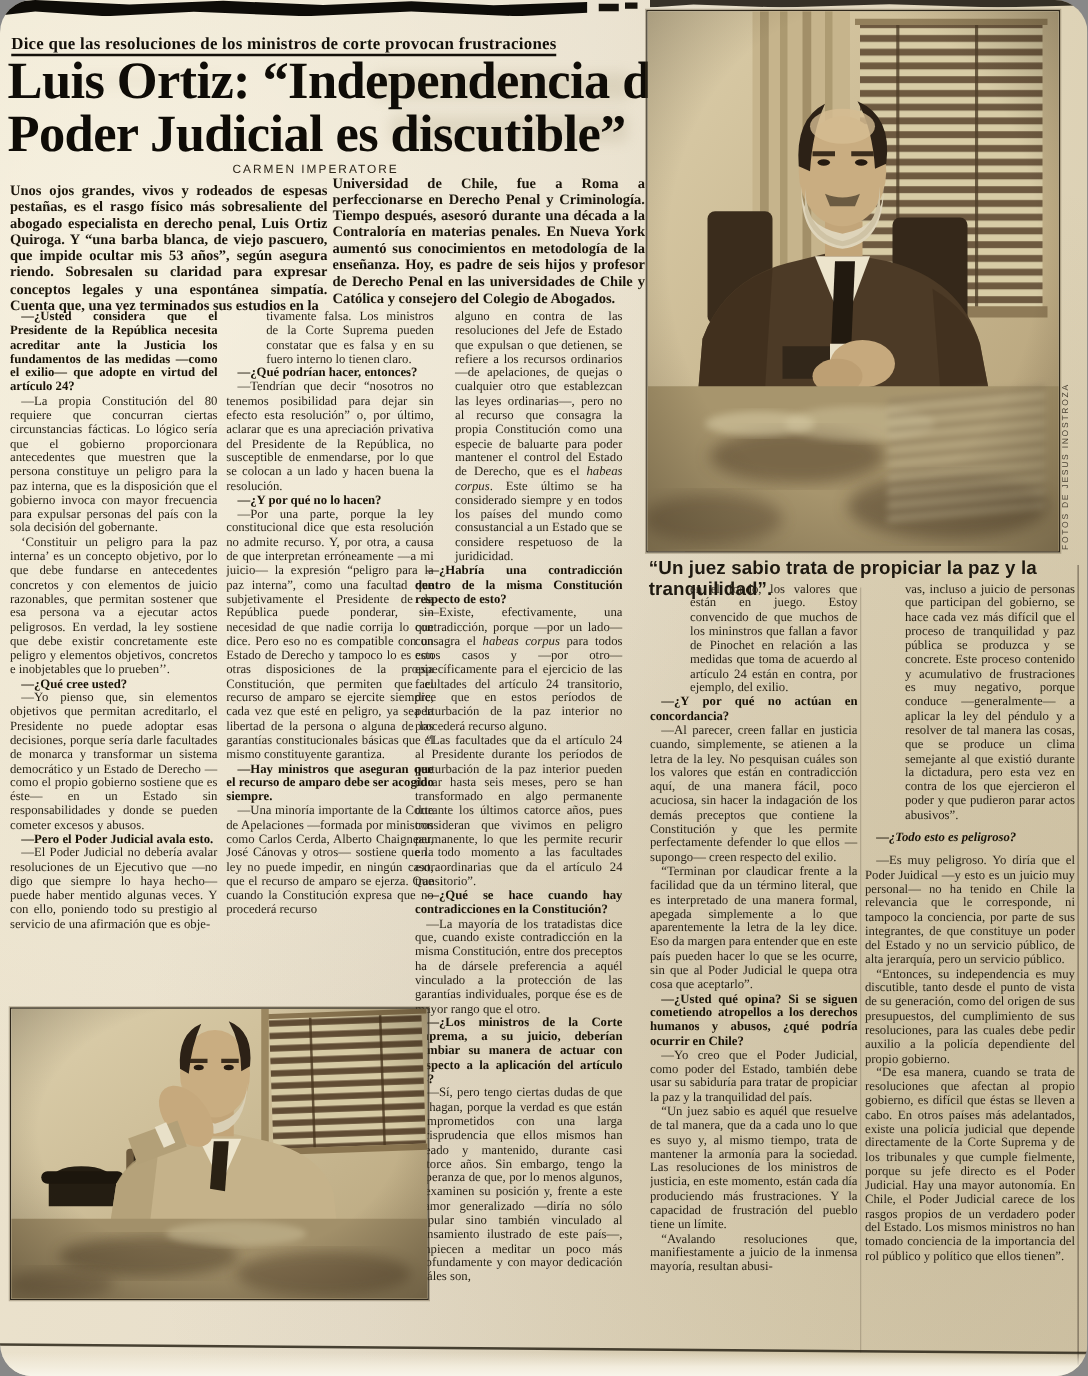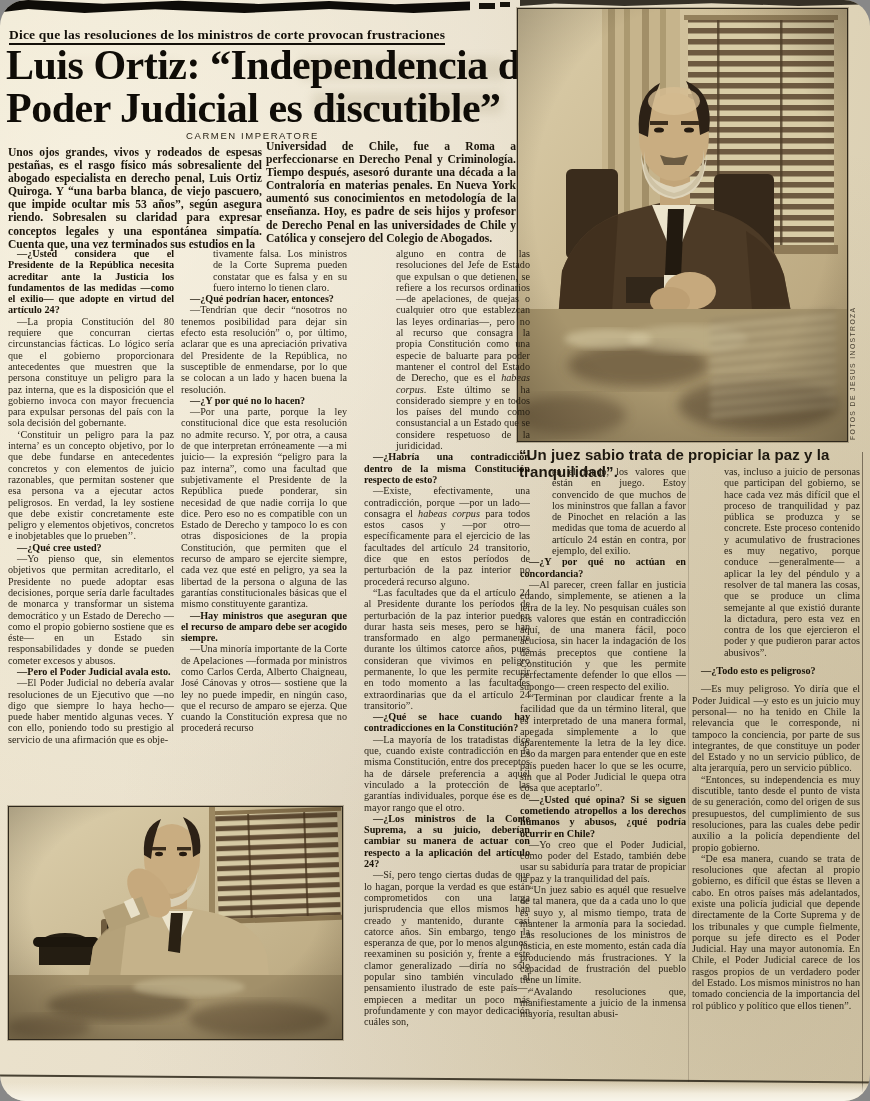--- a/index.html
+++ b/index.html
@@ -32,24 +32,24 @@
   .intro-right{left:266px;top:140px;width:250px;height:120px;overflow:hidden;}
   
   .col{position:absolute;width:166px;overflow:hidden;font-size:10.2px;line-height:11.3px;
     color:#241e13;}
   .col .para{margin:0;text-align:justify;text-indent:9px;}
   .col .para.cont{text-indent:0;margin-left:32px;}
   .col .para.q{font-weight:700;color:#191307;}
   .col .para em{font-style:italic;}
   .col-1{left:8px;top:248px;height:552px;}
   .col-2{left:181px;top:248px;height:552px;}
-  .col-3{left:364px;top:248px;height:838px;}
+  .col-3{left:332px;top:248px;height:838px;}
   .col-4{left:520px;top:466px;height:618px;}
   .col-5{left:692px;top:466px;width:168px;height:618px;}
-  .col-5 .para.q{margin:7px 0;}
+  .col-5 .para.q{margin:7px 0;font-style:italic;}
   
   .photo{position:absolute;border:1.5px solid #2f281c;box-shadow:0 0 0 1px rgba(90,75,50,.35);}
   .photo svg{display:block;}
   .photo-top{left:517px;top:8px;width:329px;height:432px;}
   .photo-bottom{left:8px;top:806px;width:333px;height:232px;}
   .caption{position:absolute;font-family:"Liberation Sans", sans-serif;font-weight:700;
     font-size:15px;color:#1e1910;letter-spacing:.1px;}
   .caption-top{left:519px;top:446px;width:345px;}
   .caption-bottom{left:9px;top:1048px;width:345px;}
   .credit{position:absolute;left:849px;top:10px;height:430px;width:13px;

